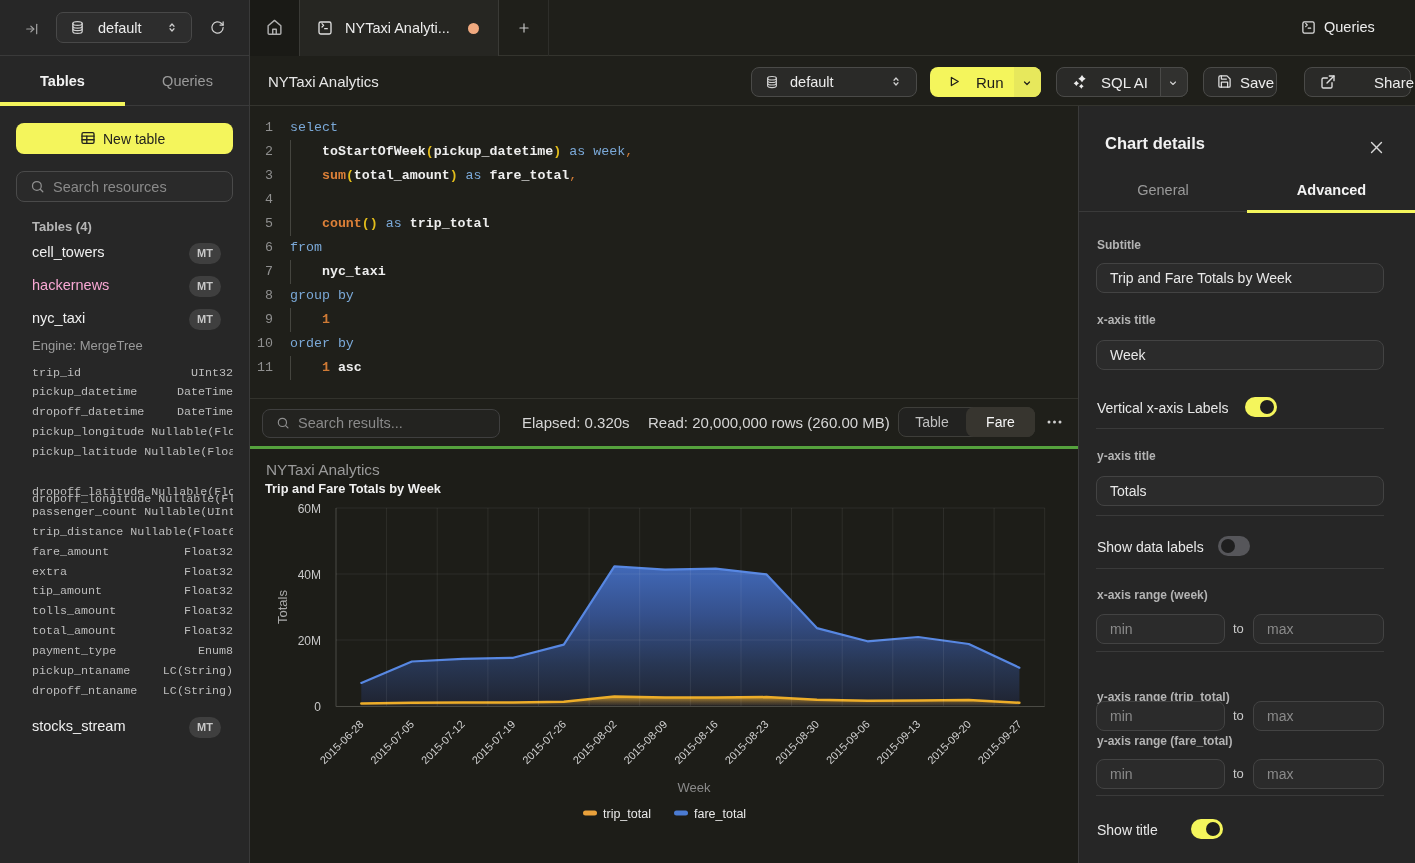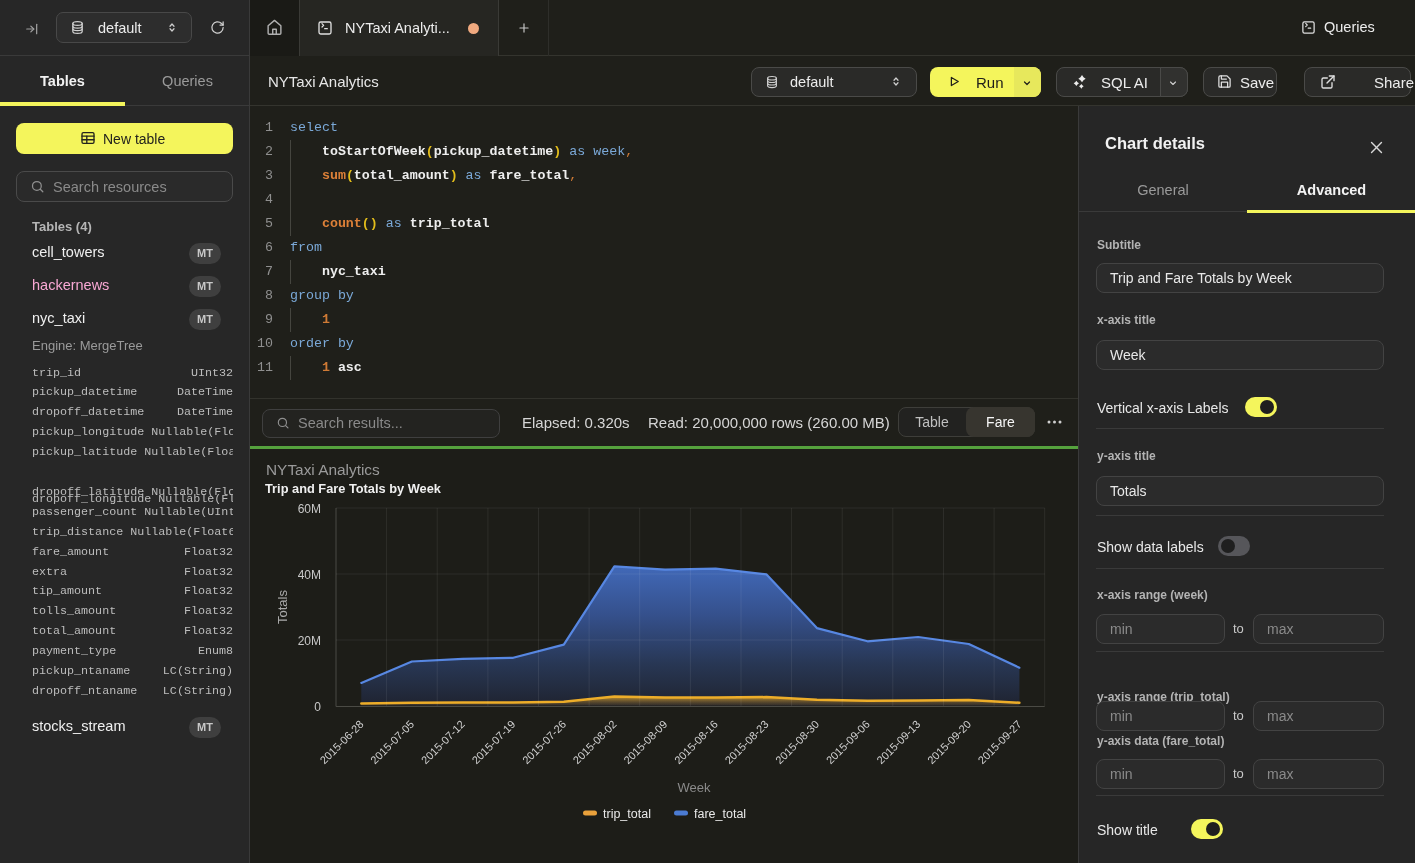--- a/index.html
+++ b/index.html
@@ -453,21 +453,21 @@
       <div class="abs" style="left:154px;top:515px;font-size:13px;color:#c8c8c8;">to</div>
       <div class="abs" style="left:174px;top:508px;width:131px;height:30px;background:#2b2b2b;border:1px solid #434343;border-radius:8px;"></div>
       <div class="abs" style="left:188px;top:515px;font-size:14px;color:#8a8a8a;">max</div>
       <div class="abs" style="left:17px;top:545px;width:288px;height:1px;background:#3a3a3a;"></div>
       <div class="abs" style="left:18px;top:584px;font-size:12px;font-weight:600;color:#b3b3b3;">y-axis range (trip_total)</div>
       <div class="abs" style="left:17px;top:595px;width:129px;height:30px;background:#2b2b2b;border:1px solid #434343;border-radius:8px;"></div>
       <div class="abs" style="left:31px;top:602px;font-size:14px;color:#8a8a8a;">min</div>
       <div class="abs" style="left:154px;top:602px;font-size:13px;color:#c8c8c8;">to</div>
       <div class="abs" style="left:174px;top:595px;width:131px;height:30px;background:#2b2b2b;border:1px solid #434343;border-radius:8px;"></div>
       <div class="abs" style="left:188px;top:602px;font-size:14px;color:#8a8a8a;">max</div>
-      <div class="abs" style="left:18px;top:628px;font-size:12px;font-weight:600;color:#b3b3b3;">y-axis data (fare_total)</div>
+      <div class="abs" style="left:18px;top:628px;font-size:12px;font-weight:600;color:#b3b3b3;">y-axis range (fare_total)</div>
       <div class="abs" style="left:17px;top:653px;width:129px;height:30px;background:#2b2b2b;border:1px solid #434343;border-radius:8px;"></div>
       <div class="abs" style="left:31px;top:660px;font-size:14px;color:#8a8a8a;">min</div>
       <div class="abs" style="left:154px;top:660px;font-size:13px;color:#c8c8c8;">to</div>
       <div class="abs" style="left:174px;top:653px;width:131px;height:30px;background:#2b2b2b;border:1px solid #434343;border-radius:8px;"></div>
       <div class="abs" style="left:188px;top:660px;font-size:14px;color:#8a8a8a;">max</div>
       <div class="abs" style="left:17px;top:689px;width:288px;height:1px;background:#3a3a3a;"></div>
       <div class="abs" style="left:18px;top:716px;font-size:14px;color:#e8e8e8;">Show title</div>
       <div class="abs" style="left:112px;top:713px;width:32px;height:20px;background:#f4f55c;border-radius:10px;"></div>
       <div class="abs" style="left:127px;top:716px;width:14px;height:14px;border-radius:50%;background:#1f1f1f;"></div>
 </div>

